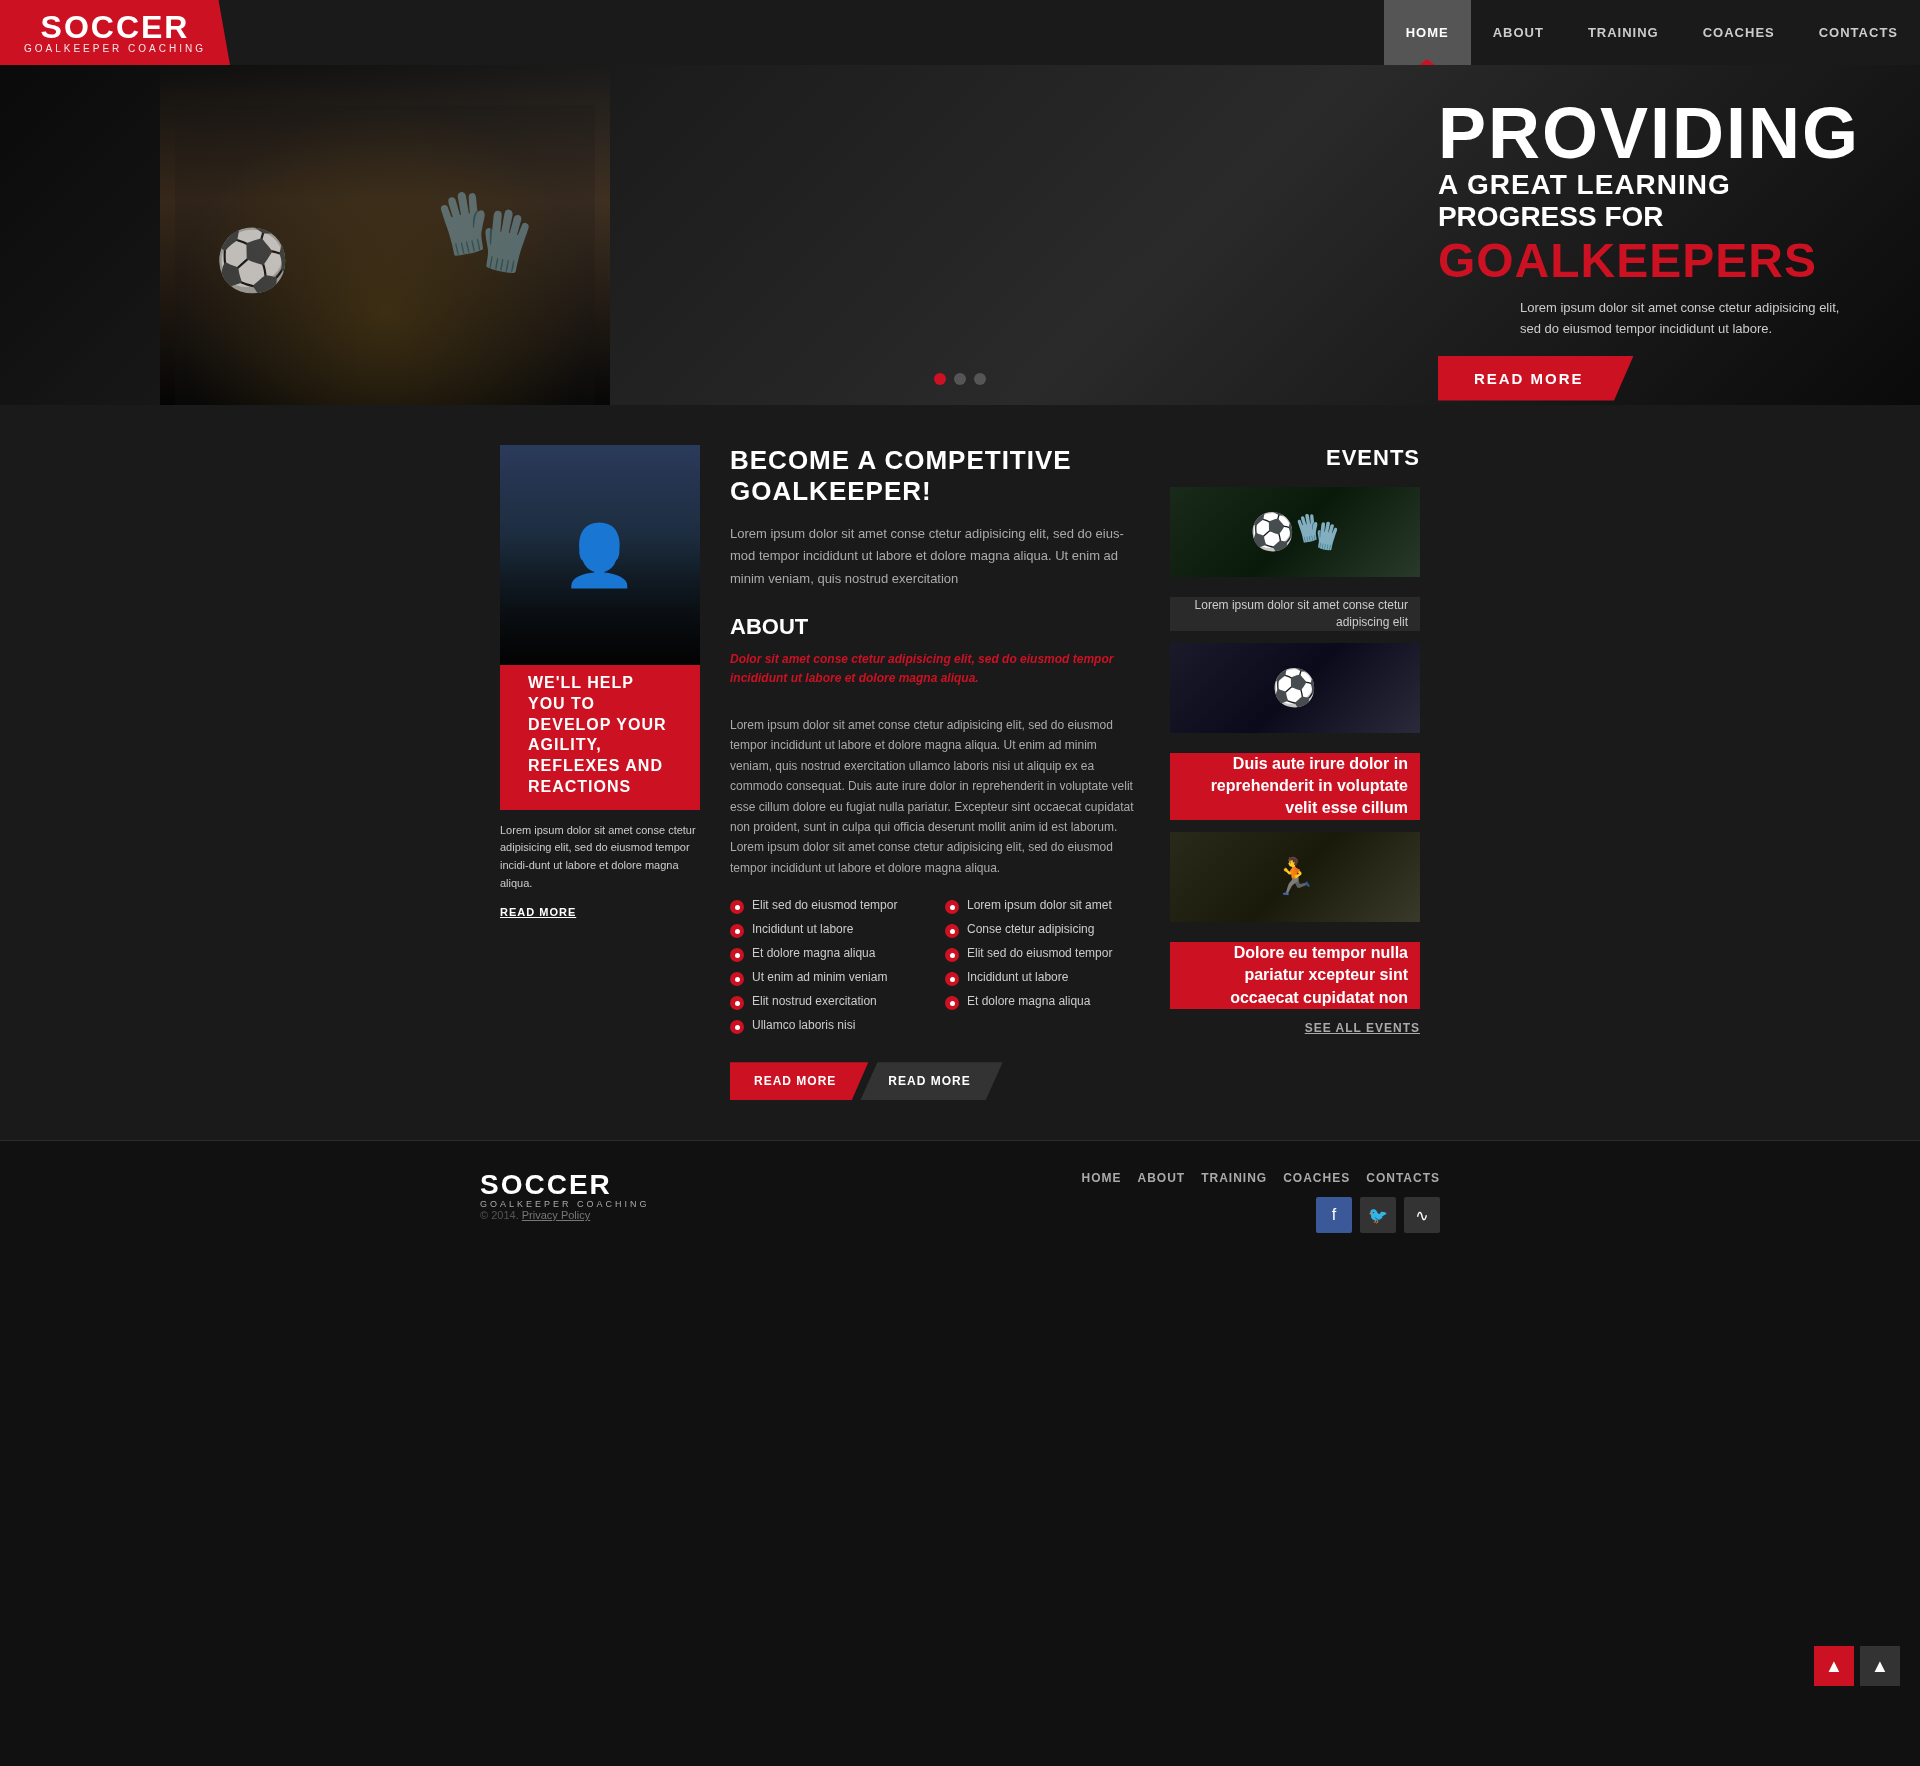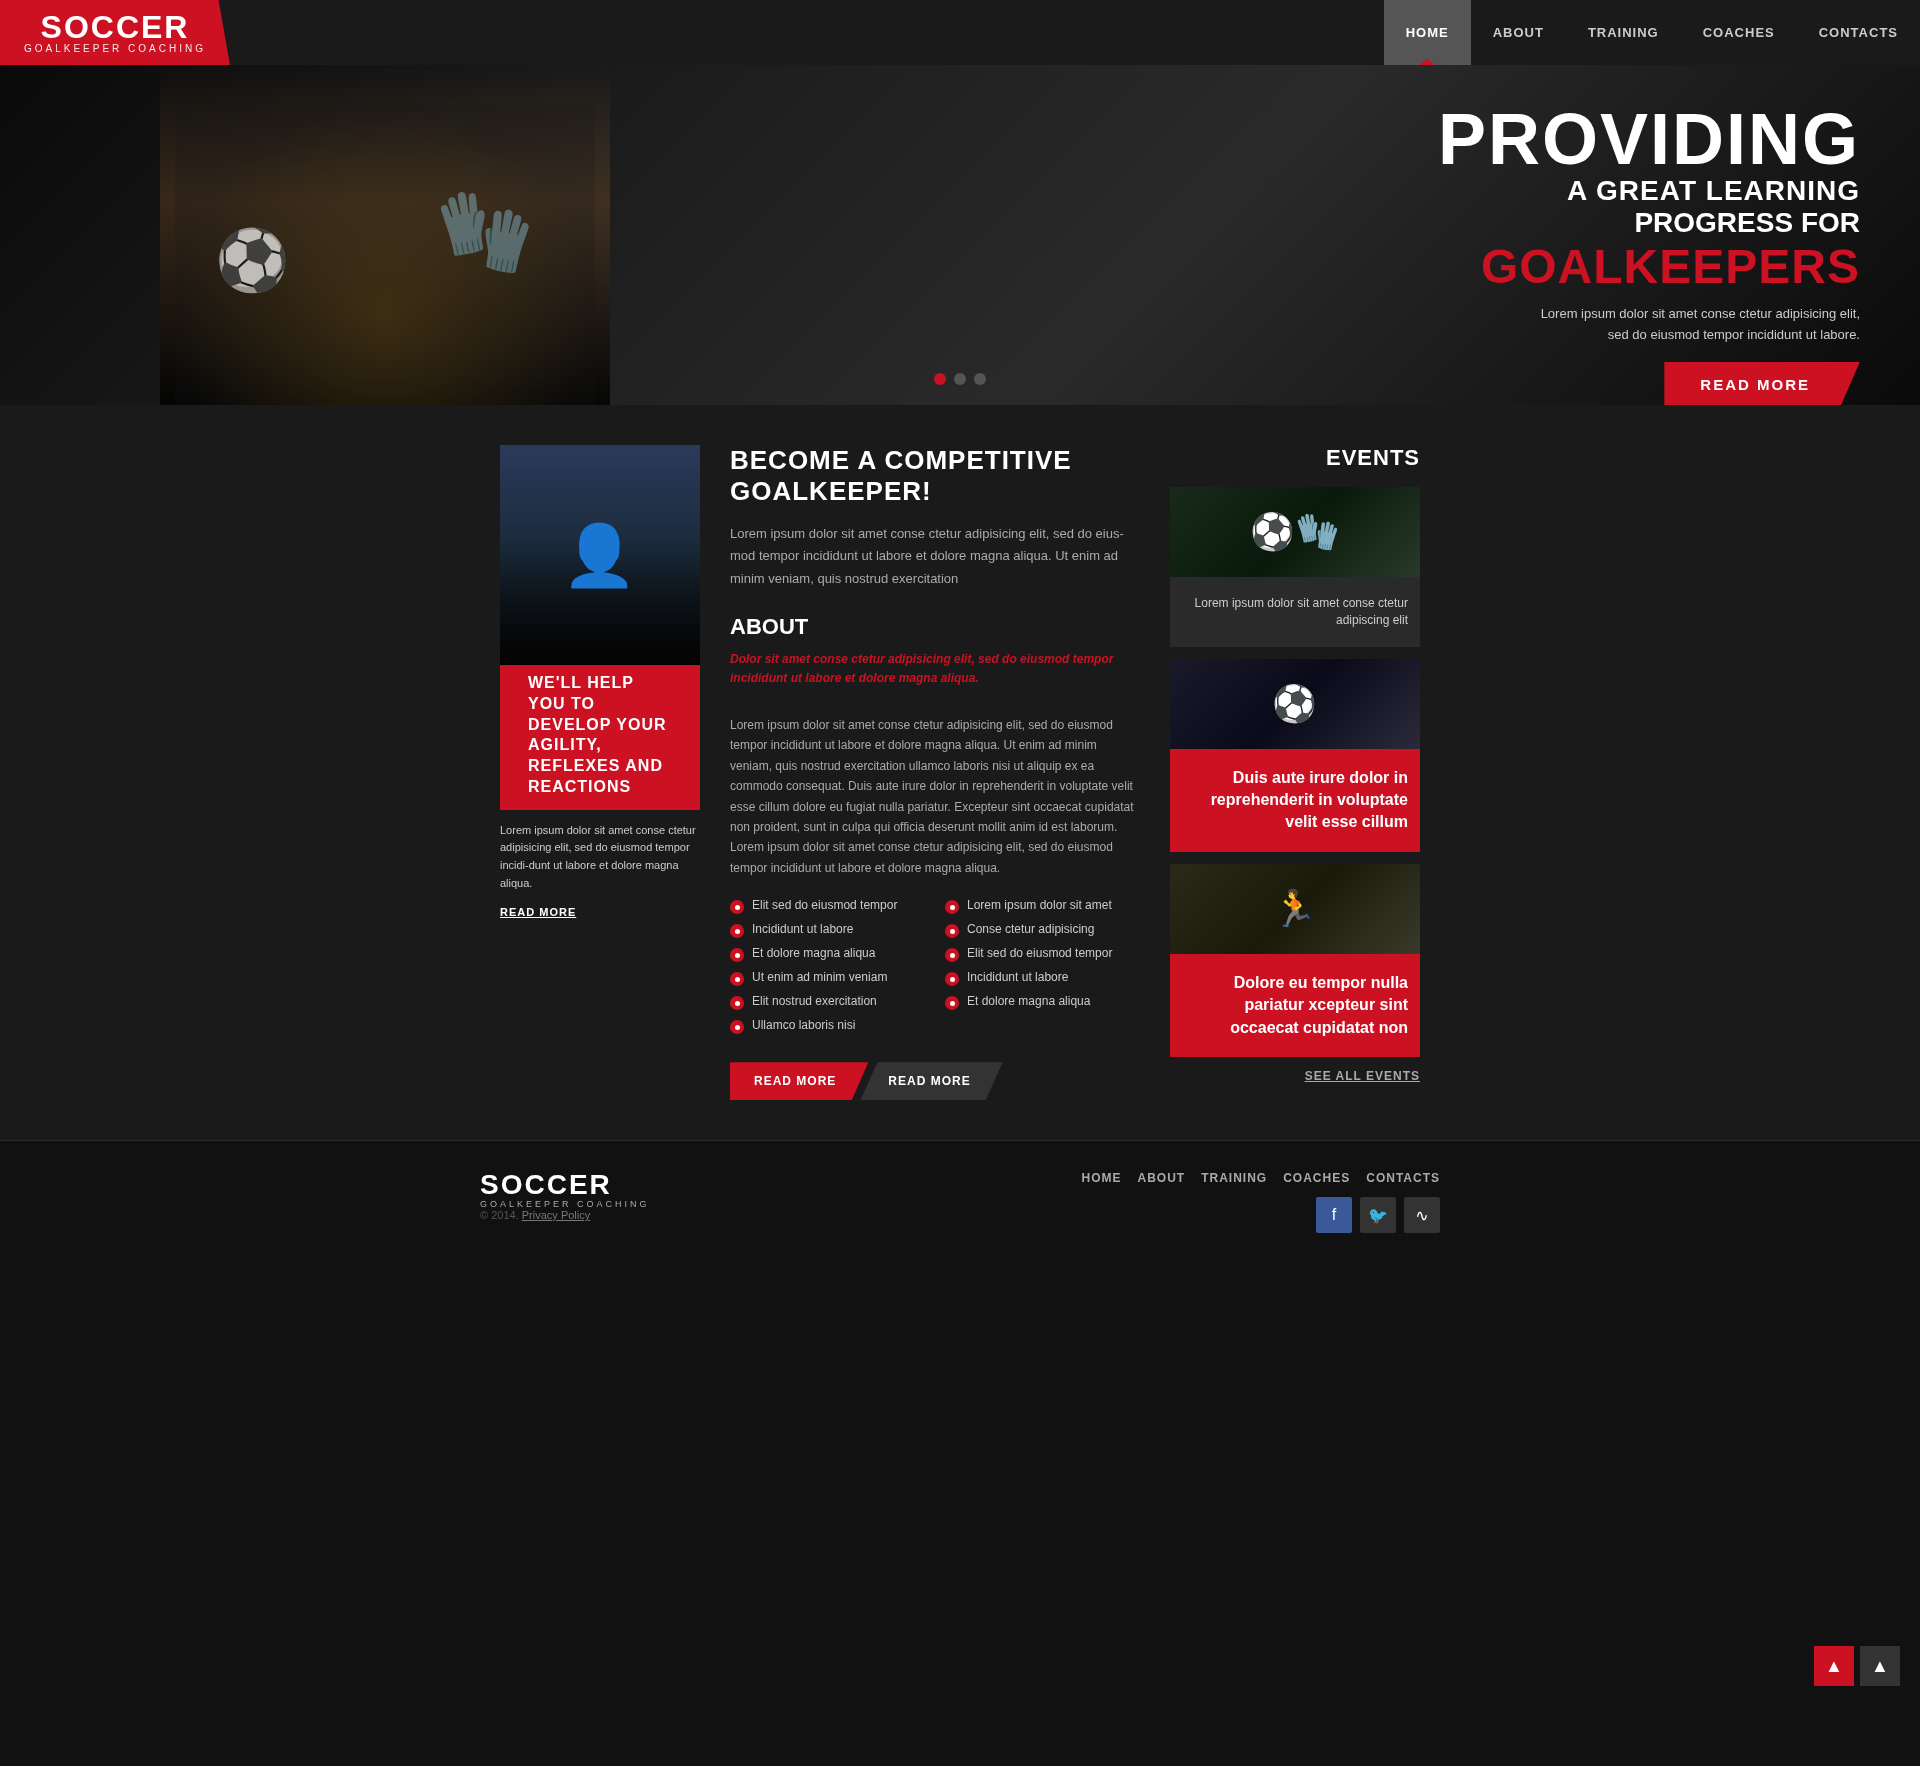--- a/index.html
+++ b/index.html
@@ -124,22 +124,21 @@
       content: '🧤';
       position: absolute;
       font-size: 80px;
       right: 60px;
       top: 80px;
       opacity: 0.5;
     }
     .hero-text {
       position: absolute;
       right: 60px;
-      top: 38px;
-      text-align: right;
+      top: 32px;
     }
     .hero-providing {
       font-size: 72px;
       font-weight: 900;
       color: #fff;
       text-transform: uppercase;
       letter-spacing: 2px;
       line-height: 1;
     }
     .hero-subtitle1 {
@@ -414,24 +413,25 @@
       display: flex;
       align-items: center;
       justify-content: center;
       font-size: 36px;
     }
     .event-img-1 { background: linear-gradient(135deg, #1a2a1a 0%, #0a1a0a 50%, #2a3a2a 100%); }
     .event-img-2 { background: linear-gradient(135deg, #1a1a2a 0%, #0a0a1a 50%, #2a2a3a 100%); }
     .event-img-3 { background: linear-gradient(135deg, #2a2a1a 0%, #1a1a0a 50%, #3a3a2a 100%); }
     .event-caption {
       background: #2a2a2a;
-      padding: 18px 12px;
+      padding: 0 12px;
       font-size: 12px;
       color: #ccc;
       line-height: 1.4;
+      margin-top: 20px;
     }
     .event-caption.red-bg {
       background: #cc1122;
       color: #fff;
       font-weight: bold;
       font-size: 16px;
     }
     .see-all-events {
       color: #aaa;
       font-size: 12px;

